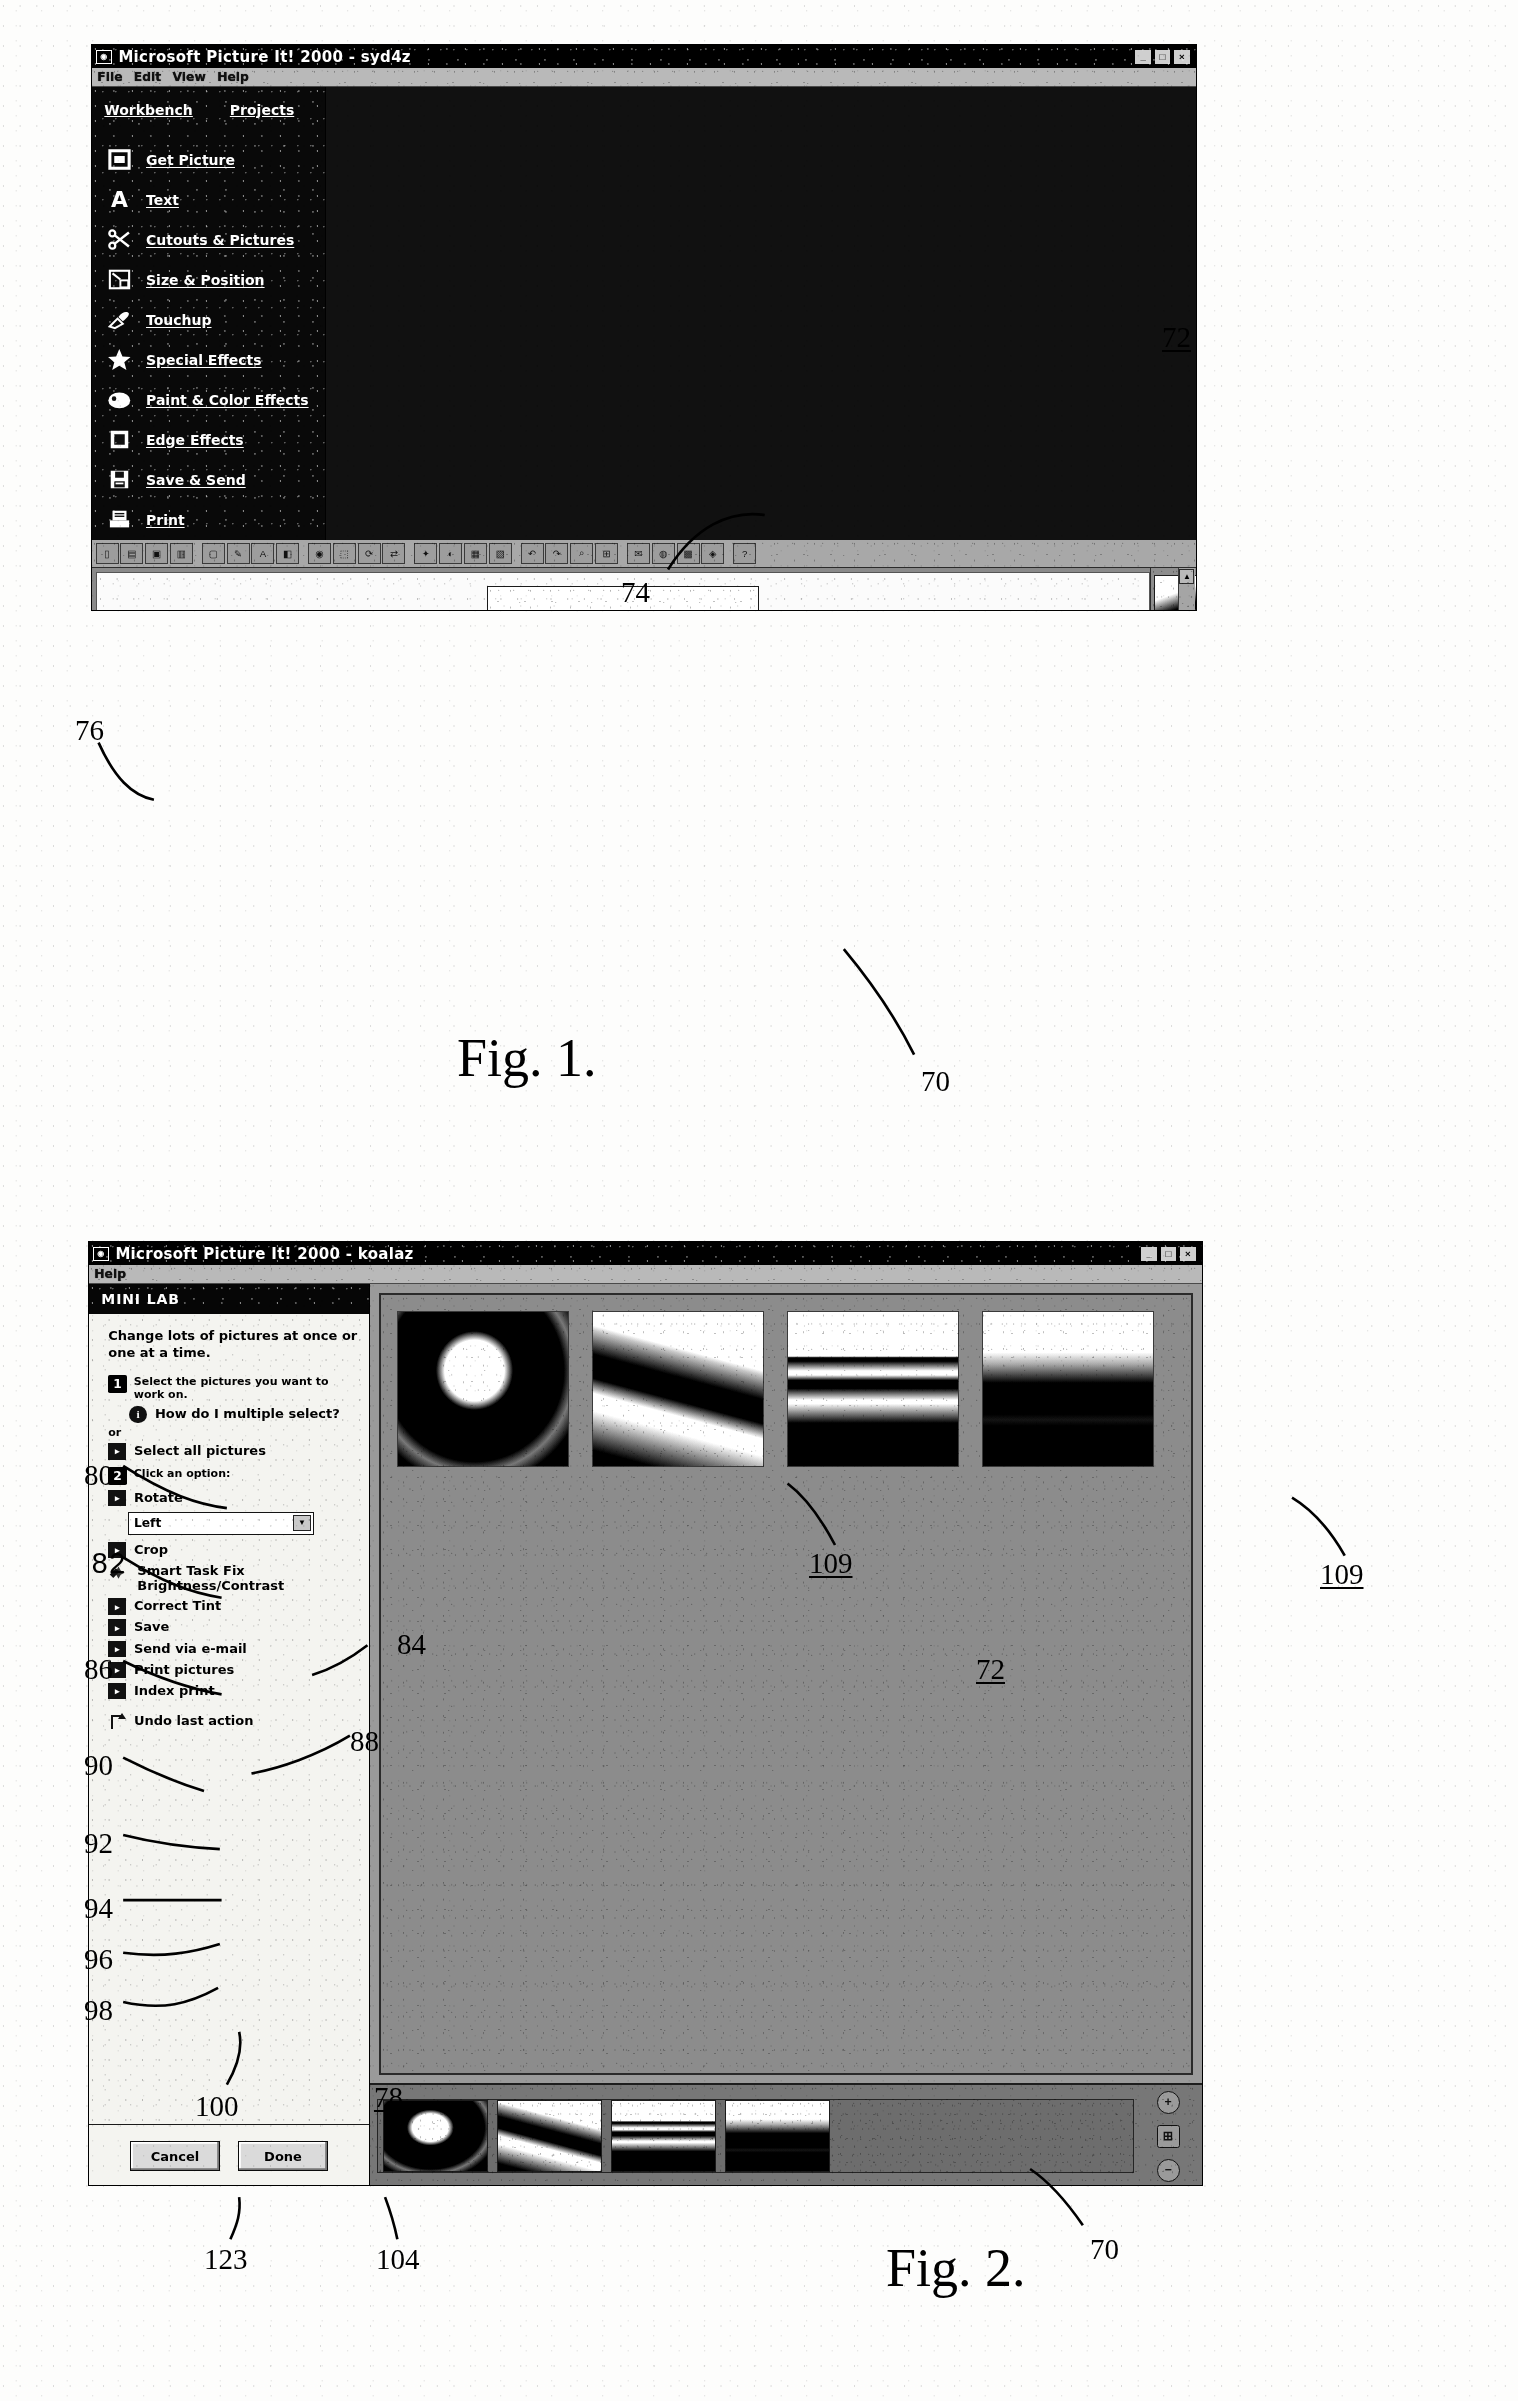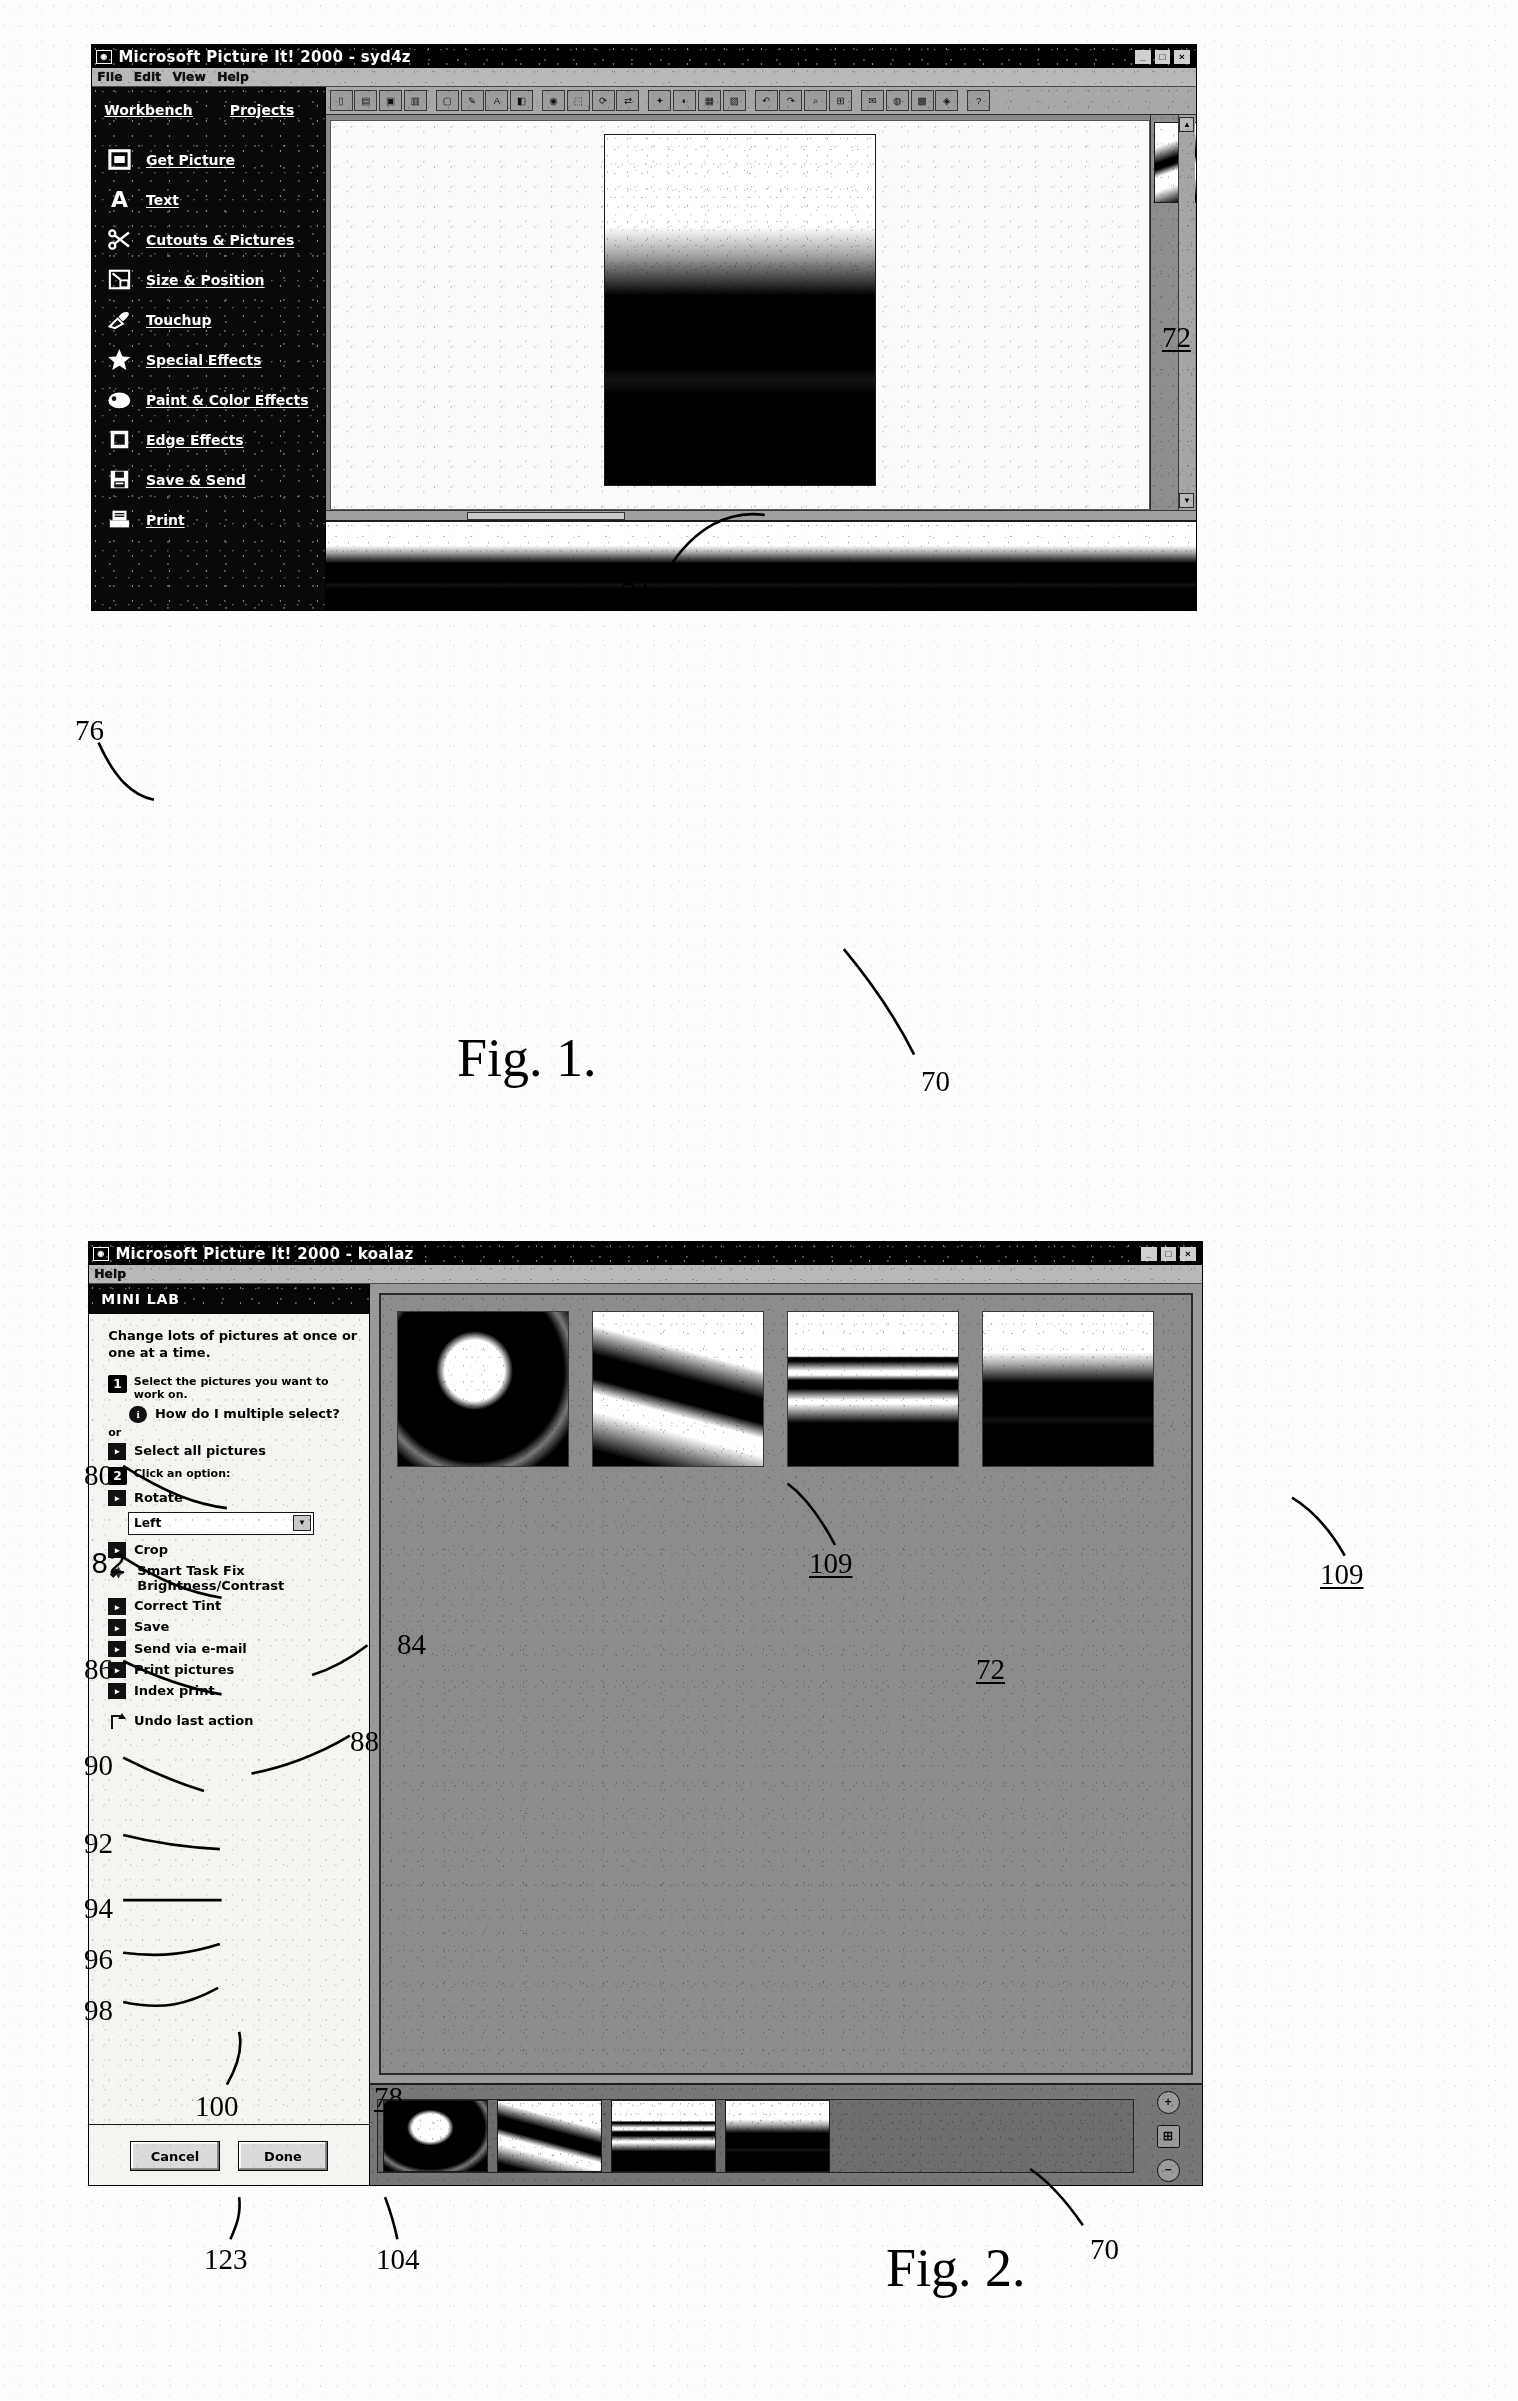--- a/index.html
+++ b/index.html
@@ -93,21 +93,21 @@
     gap: 11.4px;
   }
   .menubar .m-item {
     font-size: 12.3px; font-weight: bold; color: #101010;
     text-shadow: 0 0 0.9px rgba(0,0,0,.9);
     font-family: "DejaVu Sans", sans-serif;
   }
 
   
   #fig1 { left: 91px; top: 44px; width: 1106px; height: 567px; }
-  #fig1 .body { position: relative; height: 525px; display: flex; }
+  #fig1 .body { position: relative; height: 525px; display: flex; flex-direction: column; }
 
   .sidebar1 {
     position: relative;
     width: 234px;
     background: #090909;
     color: #fff;
     flex: 0 0 auto;
     border-right: 1.8px solid #000;
   }
   .sb-tabs {

